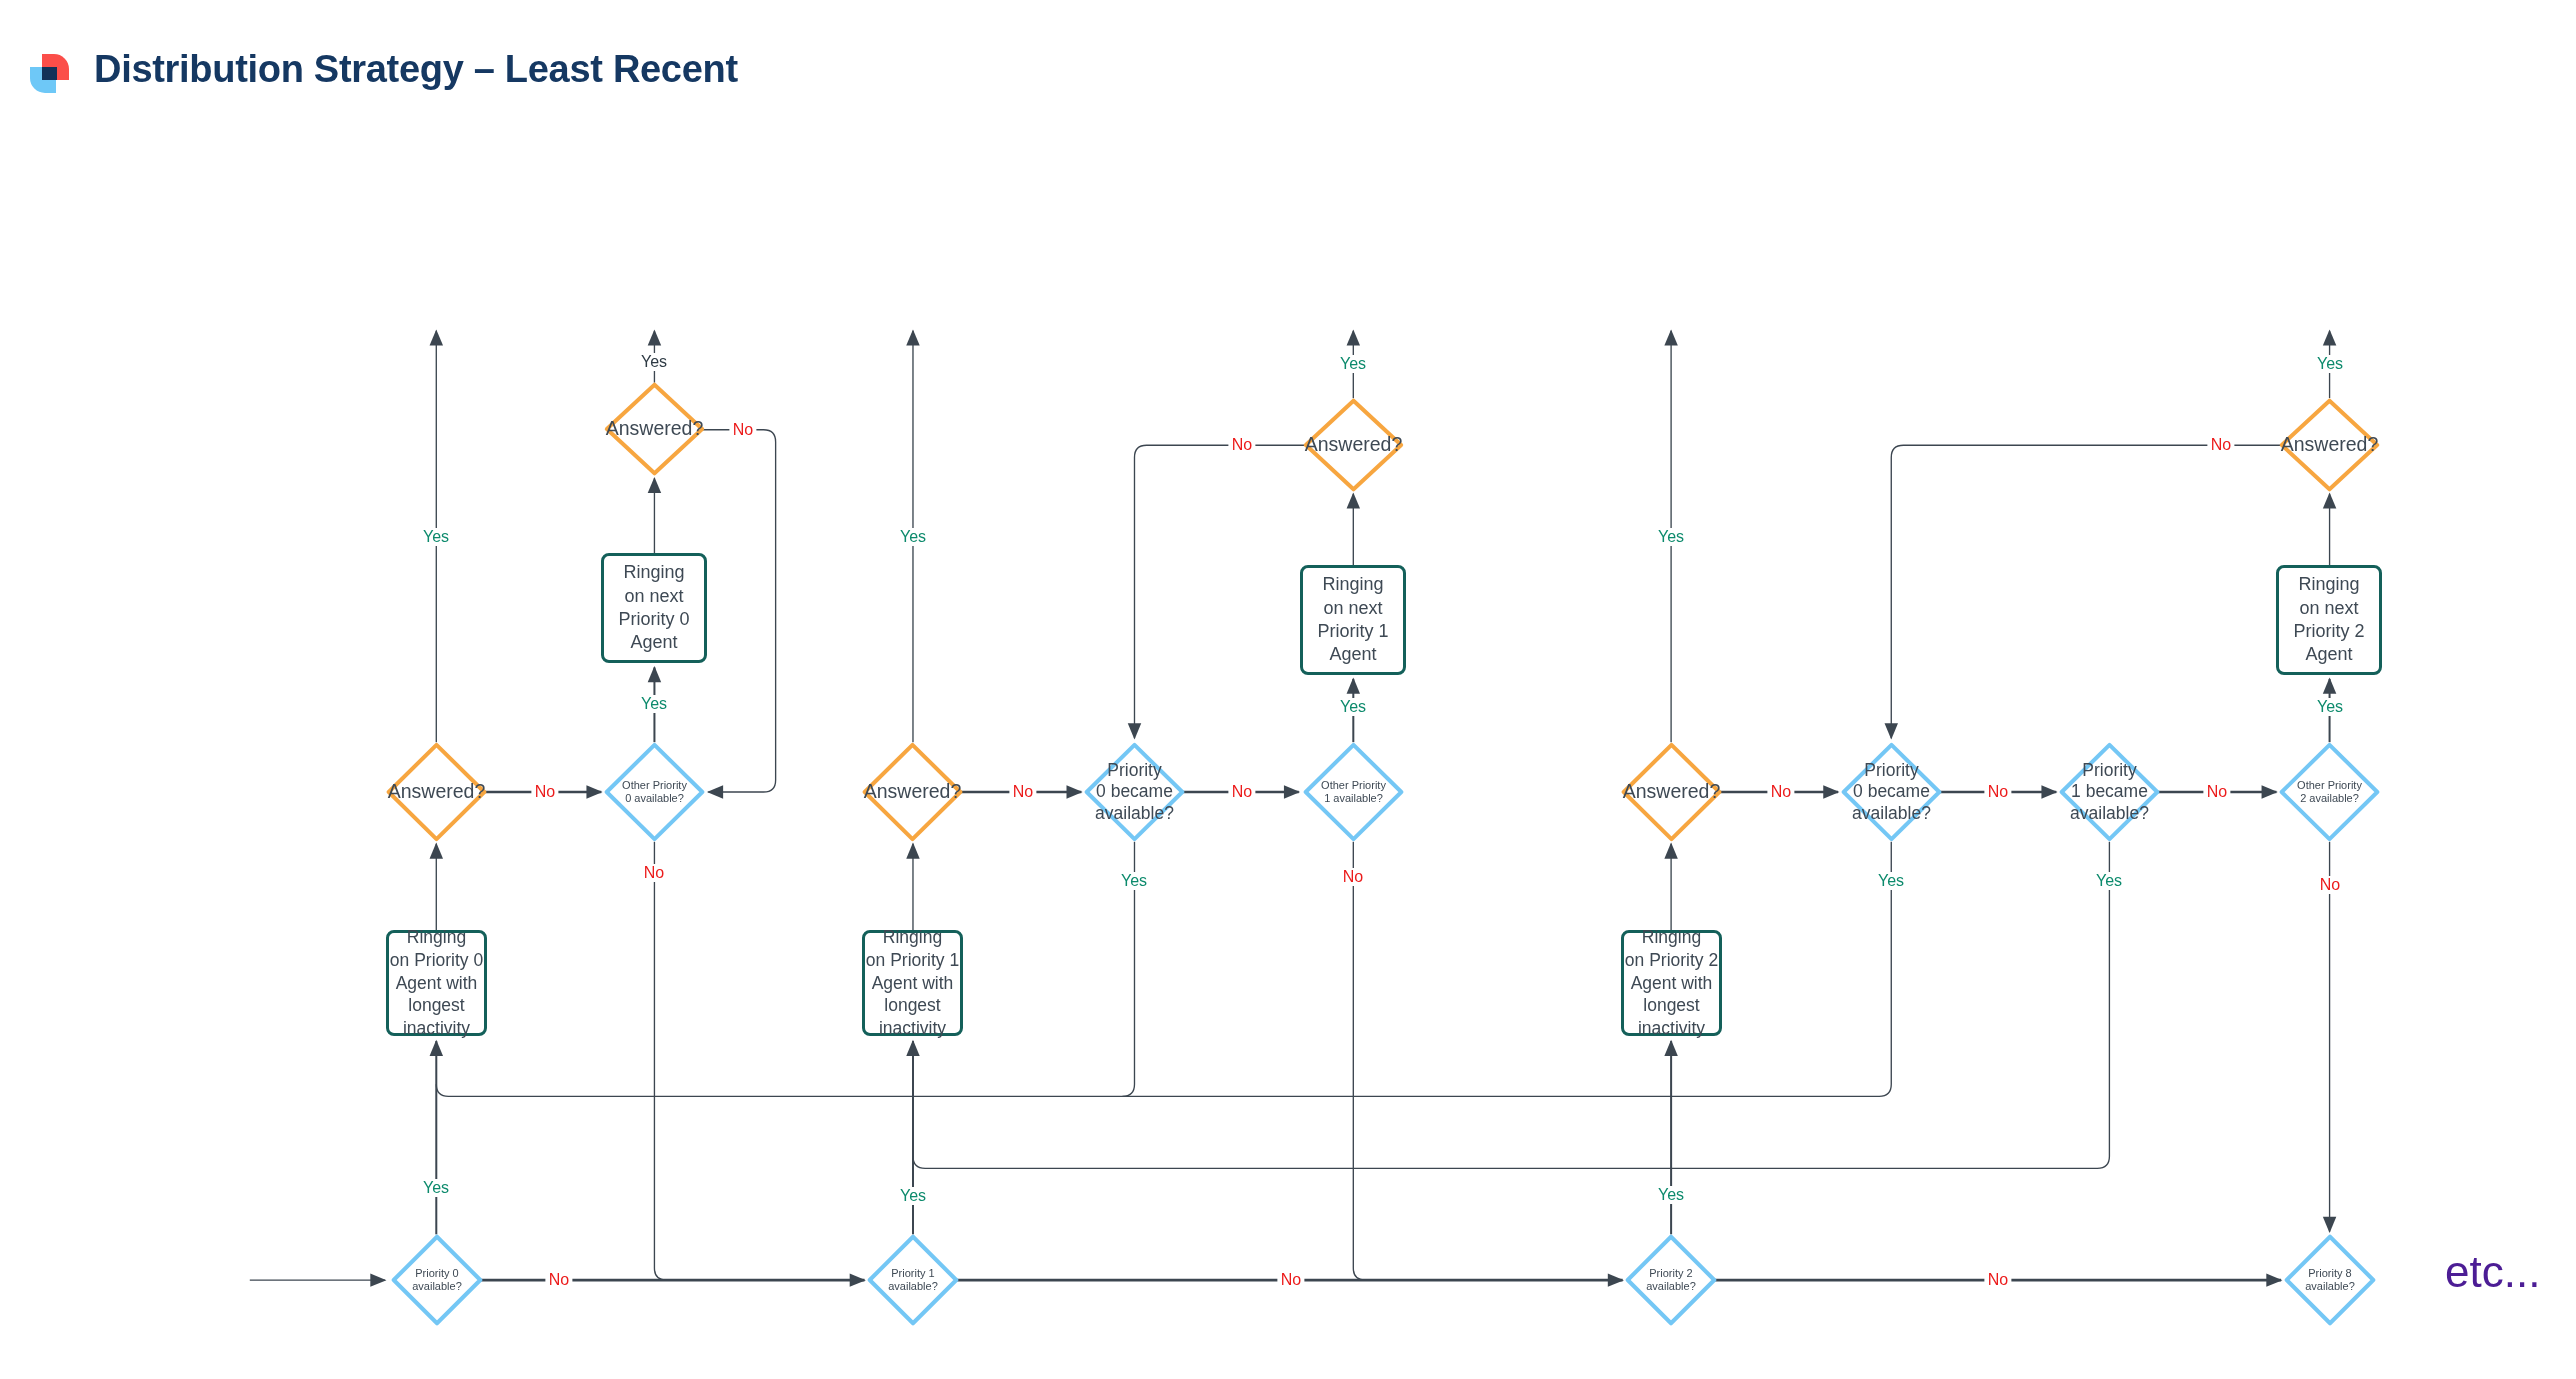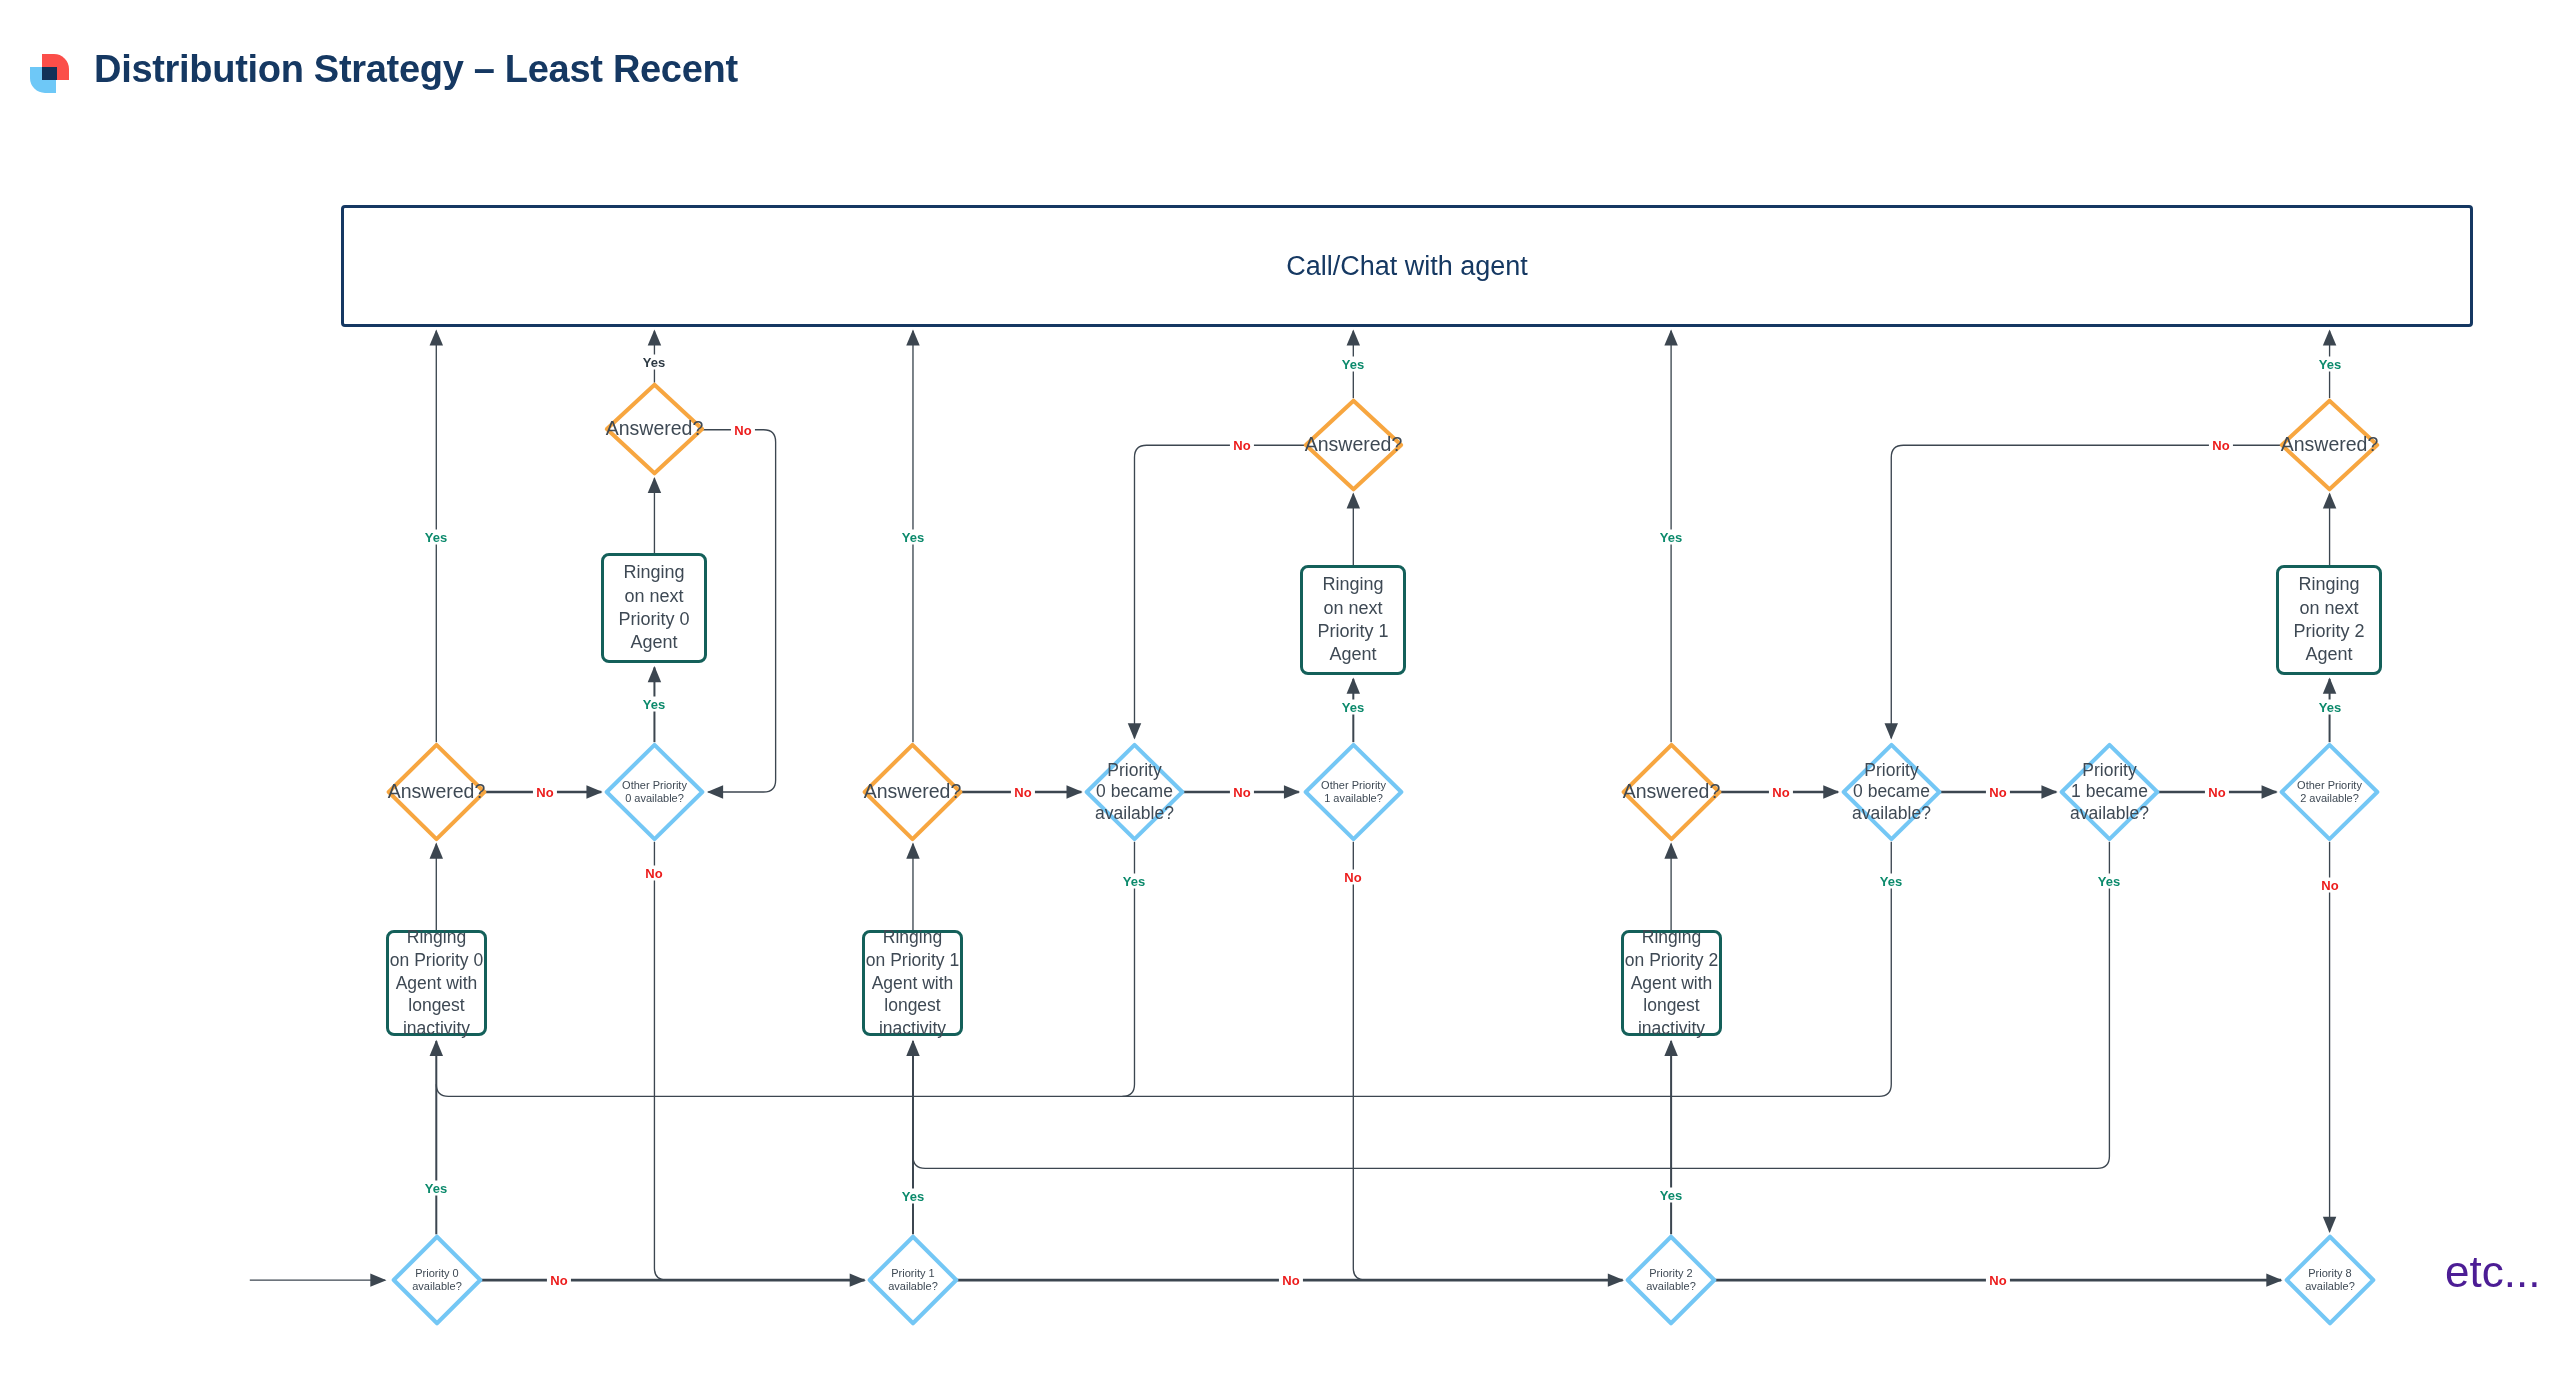--- a/index.html
+++ b/index.html
@@ -22,21 +22,21 @@
   .dmd svg{position:absolute;left:0;top:0;overflow:visible;}
   .dmd .txt{position:absolute;left:0;top:0;right:0;bottom:0;display:flex;align-items:center;justify-content:center;
             text-align:center;white-space:pre-line;color:#3E4954;line-height:1.22;}
   .rbox{background:#fff;display:flex;align-items:center;justify-content:center;text-align:center;
         white-space:pre-line;color:#3E4954;}
   .teal{border:3.4px solid #14605A;border-radius:8px;font-size:18px;line-height:1.3;}
   .callchat{border:3.4px solid #153862;border-radius:4px;color:#153862;font-size:27px;}
   .incoming{border:4.7px solid #434B55;border-radius:8px;color:#153862;font-size:30px;line-height:1.5;}
   .fs26{font-size:17.5px;} .fs29{font-size:19.5px;} .fs25{font-size:11px;}
   
-  .elabel{position:absolute;transform:translate(-50%,-50%);font-weight:700;font-size:13px;
+  .elabel{position:absolute;transform:translate(-50%,-50%);font-weight:400;font-size:16px;
           background:#fff;padding:0 3.4px;white-space:nowrap;}
   .ly{color:#0C8A6C;} .ln{color:#EC1C1C;} .ld{color:#2E3A44;}
   
   #etc{position:absolute;left:2445px;top:1247px;font-size:44px;color:#4c1d95;}
 </style>
 </head>
 <body>
 
 <div id="stage">
 
@@ -89,23 +89,20 @@
     <path class="e thin" d="M 3460 839 V 733" marker-end="url(#arw)"></path>
     <path class="e thin" d="M 3460 591 V 491" marker-end="url(#arw)"></path>
     <path class="e thin" d="M 3460 1250 V 1829" marker-end="url(#arw)"></path>
     <path class="e bold" d="M 2546 1901 H 3388" marker-end="url(#arw)"></path>
 
     <path class="e thin" d="M 2809 1250 V 1610 Q 2809 1628 2791 1628 H 666 Q 648 1628 648 1610"></path>
     <path class="e thin" d="M 1685 1250 V 1610 Q 1685 1628 1667 1628"></path>
     <path class="e thin" d="M 3133 1250 V 1717 Q 3133 1735 3115 1735 H 1374 Q 1356 1735 1356 1717"></path>
   </svg>
 
-  <div class="node rbox callchat" style="left:341px;top:205px;width:2132px;height:122px;">
-    <span>Call/Chat with agent</span>
-  </div>
 
   <div class="node rbox teal" style="left:601px;top:553px;width:106px;height:110px;">
     <span>Ringing
 on next
 Priority 0
 Agent</span>
   </div>
   <div class="node rbox teal" style="left:1300px;top:565px;width:106px;height:110px;">
     <span>Ringing
 on next

